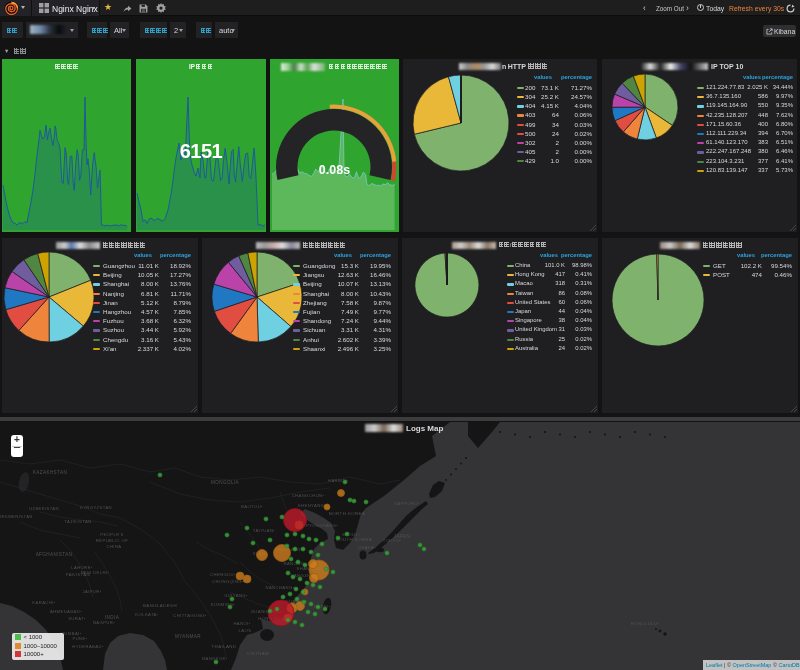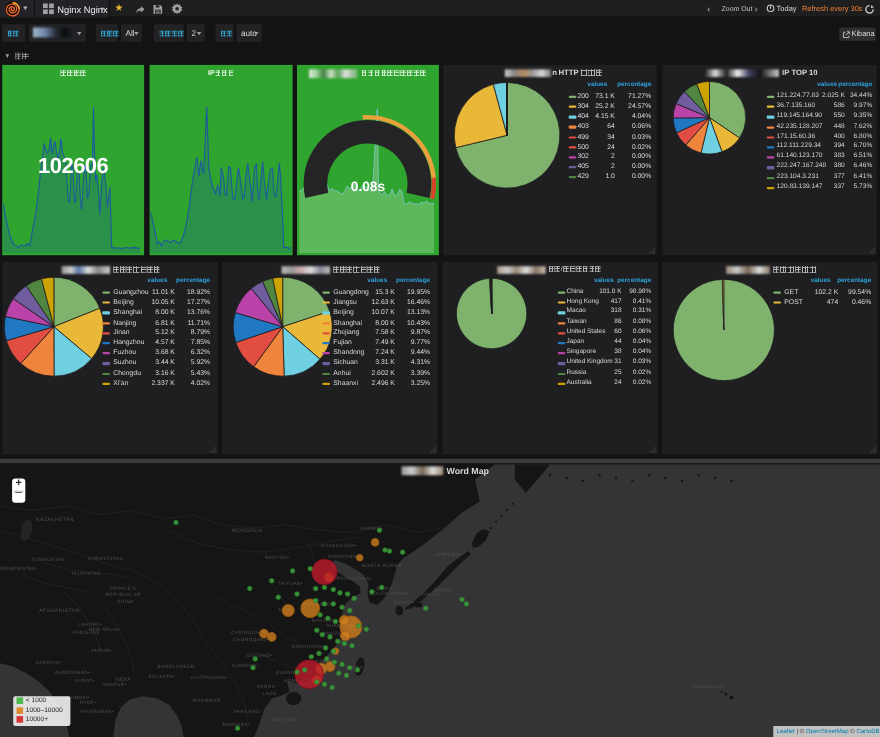--- a/index.html
+++ b/index.html
@@ -87,28 +87,28 @@
 <div style="position:absolute;left:11px;top:2.5px;font-size:6.8px;color:#d8d9da;">Kibana</div>
   </div>
 <div class="abs" style="left:5px;top:47px;font-size:6.5px;color:#9fa0a2;">▾</div>
 <div class="abs" style="left:13px;top:47.5px;font-size:7px;line-height:7px;"><i style="display:inline-block;vertical-align:top;margin-top:0.5px;width:5.6px;height:6.0px;margin-left:0.55px;margin-right:0.55px;background-image:repeating-linear-gradient(0deg,#b4b5b6 0,#b4b5b6 0.8px,rgba(0,0,0,0) 0.8px,rgba(0,0,0,0) 2.2px),repeating-linear-gradient(90deg,#b4b5b6 0,#b4b5b6 0.8px,rgba(0,0,0,0) 0.8px,rgba(0,0,0,0) 2.5px);opacity:0.75;filter:blur(0.3px);"></i><i style="display:inline-block;vertical-align:top;margin-top:0.5px;width:5.6px;height:6.0px;margin-left:0.55px;margin-right:0.55px;background-image:repeating-linear-gradient(0deg,#b4b5b6 0,#b4b5b6 0.8px,rgba(0,0,0,0) 0.8px,rgba(0,0,0,0) 2.2px),repeating-linear-gradient(90deg,#b4b5b6 0,#b4b5b6 0.8px,rgba(0,0,0,0) 0.8px,rgba(0,0,0,0) 2.5px);opacity:0.75;filter:blur(0.3px);"></i></div>
 <div class="panel" style="left:2px;top:59px;width:129px;height:173px;background:#2fa42e;">
     <div class="ptitle" style="top:4.5px;font-size:6.3px;line-height:6.3px;color:#fff;"><i style="display:inline-block;vertical-align:top;margin-top:0.5px;width:4.9px;height:5.3px;margin-left:0.55px;margin-right:0.55px;background-image:repeating-linear-gradient(0deg,#fff 0,#fff 0.8px,rgba(0,0,0,0) 0.8px,rgba(0,0,0,0) 2.2px),repeating-linear-gradient(90deg,#fff 0,#fff 0.8px,rgba(0,0,0,0) 0.8px,rgba(0,0,0,0) 2.5px);opacity:0.8;filter:blur(0.3px);"></i><i style="display:inline-block;vertical-align:top;margin-top:0.5px;width:4.9px;height:5.3px;margin-left:0.55px;margin-right:0.55px;background-image:repeating-linear-gradient(0deg,#fff 0,#fff 0.8px,rgba(0,0,0,0) 0.8px,rgba(0,0,0,0) 2.2px),repeating-linear-gradient(90deg,#fff 0,#fff 0.8px,rgba(0,0,0,0) 0.8px,rgba(0,0,0,0) 2.5px);opacity:0.8;filter:blur(0.3px);"></i><i style="display:inline-block;vertical-align:top;margin-top:0.5px;width:4.9px;height:5.3px;margin-left:0.55px;margin-right:0.55px;background-image:repeating-linear-gradient(0deg,#fff 0,#fff 0.8px,rgba(0,0,0,0) 0.8px,rgba(0,0,0,0) 2.2px),repeating-linear-gradient(90deg,#fff 0,#fff 0.8px,rgba(0,0,0,0) 0.8px,rgba(0,0,0,0) 2.5px);opacity:0.8;filter:blur(0.3px);"></i><i style="display:inline-block;vertical-align:top;margin-top:0.5px;width:4.9px;height:5.3px;margin-left:0.55px;margin-right:0.55px;background-image:repeating-linear-gradient(0deg,#fff 0,#fff 0.8px,rgba(0,0,0,0) 0.8px,rgba(0,0,0,0) 2.2px),repeating-linear-gradient(90deg,#fff 0,#fff 0.8px,rgba(0,0,0,0) 0.8px,rgba(0,0,0,0) 2.5px);opacity:0.8;filter:blur(0.3px);"></i></div>
     <svg style="position:absolute;left:0;top:0;" width="129" height="173" viewBox="0 0 129 173">
       <path d="M1.0,126.0 L3.0,137.0 L5.0,147.0 L7.0,155.0 L9.0,160.0 L11.0,163.8 L13.0,164.3 L15.0,166.1 L17.0,163.8 L19.0,164.0 L21.0,164.4 L23.0,162.4 L25.0,164.1 L27.0,153.0 L29.0,143.0 L31.0,131.0 L33.0,115.0 L35.0,96.0 L37.0,81.0 L38.0,71.3 L39.1,75.5 L40.7,80.1 L42.5,77.8 L44.0,66.1 L45.4,80.9 L46.6,73.8 L48.0,69.2 L49.5,79.7 L50.9,86.6 L52.7,75.0 L53.0,67.0 L53.9,69.9 L55.0,80.7 L56.7,84.5 L58.0,89.5 L59.9,123.4 L61.3,124.4 L63.0,88.7 L64.4,95.3 L65.5,122.2 L66.6,125.5 L68.2,97.4 L69.9,97.0 L71.1,123.1 L72.3,131.5 L73.7,105.8 L75.1,90.7 L76.2,95.2 L77.5,121.4 L78.8,117.0 L80.4,90.9 L82.0,91.0 L83.0,38.0 L84.0,81.0 L85.0,106.0 L86.0,99.7 L87.5,114.3 L88.7,136.1 L90.5,106.6 L92.2,93.6 L94.1,107.8 L95.5,129.3 L98.0,111.0 L98.8,141.0 L99.5,166.0 L101.0,166.1 L103.2,166.8 L105.4,166.2 L107.6,167.0 L109.8,166.6 L112.0,166.2 L114.2,166.0 L116.4,166.8 L118.6,165.9 L120.8,166.1 L123.0,166.6 L125.2,167.0 L125.2,171 L1.0,171 Z" fill="rgba(24,88,158,0.25)"></path>
       <path d="M1.0,126.0 L3.0,137.0 L5.0,147.0 L7.0,155.0 L9.0,160.0 L11.0,163.8 L13.0,164.3 L15.0,166.1 L17.0,163.8 L19.0,164.0 L21.0,164.4 L23.0,162.4 L25.0,164.1 L27.0,153.0 L29.0,143.0 L31.0,131.0 L33.0,115.0 L35.0,96.0 L37.0,81.0 L38.0,71.3 L39.1,75.5 L40.7,80.1 L42.5,77.8 L44.0,66.1 L45.4,80.9 L46.6,73.8 L48.0,69.2 L49.5,79.7 L50.9,86.6 L52.7,75.0 L53.0,67.0 L53.9,69.9 L55.0,80.7 L56.7,84.5 L58.0,89.5 L59.9,123.4 L61.3,124.4 L63.0,88.7 L64.4,95.3 L65.5,122.2 L66.6,125.5 L68.2,97.4 L69.9,97.0 L71.1,123.1 L72.3,131.5 L73.7,105.8 L75.1,90.7 L76.2,95.2 L77.5,121.4 L78.8,117.0 L80.4,90.9 L82.0,91.0 L83.0,38.0 L84.0,81.0 L85.0,106.0 L86.0,99.7 L87.5,114.3 L88.7,136.1 L90.5,106.6 L92.2,93.6 L94.1,107.8 L95.5,129.3 L98.0,111.0 L98.8,141.0 L99.5,166.0 L101.0,166.1 L103.2,166.8 L105.4,166.2 L107.6,167.0 L109.8,166.6 L112.0,166.2 L114.2,166.0 L116.4,166.8 L118.6,165.9 L120.8,166.1 L123.0,166.6 L125.2,167.0" fill="none" stroke="#1d5b9d" stroke-width="1"></path>
     </svg>
-    <div style="position:absolute;left:0;top:81.5px;width:100%;text-align:center;font-size:20px;line-height:20px;letter-spacing:-0.5px;font-weight:bold;color:#fff;">102606</div>
   </div>
 <div class="panel" style="left:136px;top:59px;width:130px;height:173px;background:#2fa42e;">
     <div class="ptitle" style="top:4.5px;font-size:6.3px;line-height:6.3px;color:#fff;">IP<i style="display:inline-block;vertical-align:top;margin-top:0.5px;width:4.9px;height:5.3px;margin-left:0.55px;margin-right:0.55px;background-image:repeating-linear-gradient(0deg,#fff 0,#fff 0.8px,rgba(0,0,0,0) 0.8px,rgba(0,0,0,0) 2.2px),repeating-linear-gradient(90deg,#fff 0,#fff 0.8px,rgba(0,0,0,0) 0.8px,rgba(0,0,0,0) 2.5px);opacity:0.8;filter:blur(0.3px);"></i><i style="display:inline-block;vertical-align:top;margin-top:0.5px;width:4.9px;height:5.3px;margin-left:0.55px;margin-right:0.55px;background-image:repeating-linear-gradient(0deg,#fff 0,#fff 0.8px,rgba(0,0,0,0) 0.8px,rgba(0,0,0,0) 2.2px),repeating-linear-gradient(90deg,#fff 0,#fff 0.8px,rgba(0,0,0,0) 0.8px,rgba(0,0,0,0) 2.5px);opacity:0.8;filter:blur(0.3px);"></i><i style="display:inline-block;vertical-align:top;margin-top:0.5px;width:4.9px;height:5.3px;margin-left:0.55px;margin-right:0.55px;background-image:repeating-linear-gradient(0deg,#fff 0,#fff 0.8px,rgba(0,0,0,0) 0.8px,rgba(0,0,0,0) 2.2px),repeating-linear-gradient(90deg,#fff 0,#fff 0.8px,rgba(0,0,0,0) 0.8px,rgba(0,0,0,0) 2.5px);opacity:0.8;filter:blur(0.3px);"></i></div>
     <svg style="position:absolute;left:0;top:0;" width="130" height="173" viewBox="0 0 130 173">
       <path d="M1.0,134.0 L3.0,143.0 L5.0,151.0 L7.0,162.7 L9.0,160.7 L11.0,164.5 L13.0,160.2 L15.0,159.1 L17.0,160.6 L19.0,161.7 L21.0,159.4 L23.0,160.1 L25.0,161.2 L27.0,162.4 L29.0,159.8 L32.0,151.0 L34.0,141.0 L36.0,129.0 L38.0,113.0 L40.0,99.0 L42.0,89.0 L43.0,84.0 L44.0,93.0 L45.0,101.0 L46.0,91.0 L47.0,87.0 L48.0,95.0 L49.0,99.0 L50.0,81.0 L51.0,59.0 L52.0,38.0 L53.0,69.0 L54.0,96.0 L56.0,106.0 L58.0,113.0 L60.0,117.0 L62.0,109.0 L64.0,119.0 L65.0,93.2 L67.1,101.6 L68.7,118.8 L69.9,118.9 L71.9,92.4 L73.5,93.6 L75.6,121.1 L77.4,122.2 L79.2,106.8 L80.7,93.4 L82.6,104.2 L84.6,121.6 L86.1,119.3 L87.3,103.1 L89.2,89.2 L91.0,103.3 L93.0,125.0 L94.1,109.9 L95.5,92.5 L97.2,90.4 L98.3,116.1 L99.6,123.1 L101.4,102.1 L102.8,87.8 L104.3,105.7 L106.3,122.6 L107.7,109.8 L109.6,94.9 L111.7,94.0 L113.2,117.5 L114.8,119.7 L116.2,106.9 L118.0,89.0 L119.0,101.0 L120.0,119.0 L121.0,141.0 L122.0,166.0 L123.0,165.9 L125.0,165.8 L127.0,167.0 L129.0,165.9 L129.0,171 L1.0,171 Z" fill="rgba(24,88,158,0.25)"></path>
       <path d="M1.0,134.0 L3.0,143.0 L5.0,151.0 L7.0,162.7 L9.0,160.7 L11.0,164.5 L13.0,160.2 L15.0,159.1 L17.0,160.6 L19.0,161.7 L21.0,159.4 L23.0,160.1 L25.0,161.2 L27.0,162.4 L29.0,159.8 L32.0,151.0 L34.0,141.0 L36.0,129.0 L38.0,113.0 L40.0,99.0 L42.0,89.0 L43.0,84.0 L44.0,93.0 L45.0,101.0 L46.0,91.0 L47.0,87.0 L48.0,95.0 L49.0,99.0 L50.0,81.0 L51.0,59.0 L52.0,38.0 L53.0,69.0 L54.0,96.0 L56.0,106.0 L58.0,113.0 L60.0,117.0 L62.0,109.0 L64.0,119.0 L65.0,93.2 L67.1,101.6 L68.7,118.8 L69.9,118.9 L71.9,92.4 L73.5,93.6 L75.6,121.1 L77.4,122.2 L79.2,106.8 L80.7,93.4 L82.6,104.2 L84.6,121.6 L86.1,119.3 L87.3,103.1 L89.2,89.2 L91.0,103.3 L93.0,125.0 L94.1,109.9 L95.5,92.5 L97.2,90.4 L98.3,116.1 L99.6,123.1 L101.4,102.1 L102.8,87.8 L104.3,105.7 L106.3,122.6 L107.7,109.8 L109.6,94.9 L111.7,94.0 L113.2,117.5 L114.8,119.7 L116.2,106.9 L118.0,89.0 L119.0,101.0 L120.0,119.0 L121.0,141.0 L122.0,166.0 L123.0,165.9 L125.0,165.8 L127.0,167.0 L129.0,165.9" fill="none" stroke="#1d5b9d" stroke-width="1"></path>
     </svg>
+    <div style="position:absolute;left:0;top:81.5px;width:100%;text-align:center;font-size:20px;line-height:20px;letter-spacing:-0.5px;font-weight:bold;color:#fff;">6151</div>
   </div>
 <div class="panel" style="left:270px;top:59px;width:129px;height:173px;background:#2fa42e;overflow:hidden;">
     <div style="position:absolute;left:11px;top:4px;width:44px;height:8px;background:linear-gradient(90deg,#e8e8e8 0,#9fd49a 15%,#3f7f3f 30%,#cfe0cc 45%,#59a152 60%,#e0e0e0 75%,#76b06e 100%);filter:blur(1.1px);"></div>
     <div style="position:absolute;left:58px;top:4.5px;font-size:6.5px;line-height:6.5px;font-weight:bold;color:#fff;white-space:nowrap;"><i style="display:inline-block;vertical-align:top;margin-top:0.5px;width:4.9px;height:5.3px;margin-left:0.55px;margin-right:0.55px;background-image:repeating-linear-gradient(0deg,#fff 0,#fff 0.8px,rgba(0,0,0,0) 0.8px,rgba(0,0,0,0) 2.2px),repeating-linear-gradient(90deg,#fff 0,#fff 0.8px,rgba(0,0,0,0) 0.8px,rgba(0,0,0,0) 2.5px);opacity:0.8;filter:blur(0.3px);"></i><i style="display:inline-block;vertical-align:top;margin-top:0.5px;width:4.9px;height:5.3px;margin-left:0.55px;margin-right:0.55px;background-image:repeating-linear-gradient(0deg,#fff 0,#fff 0.8px,rgba(0,0,0,0) 0.8px,rgba(0,0,0,0) 2.2px),repeating-linear-gradient(90deg,#fff 0,#fff 0.8px,rgba(0,0,0,0) 0.8px,rgba(0,0,0,0) 2.5px);opacity:0.8;filter:blur(0.3px);"></i><i style="display:inline-block;vertical-align:top;margin-top:0.5px;width:4.9px;height:5.3px;margin-left:0.55px;margin-right:0.55px;background-image:repeating-linear-gradient(0deg,#fff 0,#fff 0.8px,rgba(0,0,0,0) 0.8px,rgba(0,0,0,0) 2.2px),repeating-linear-gradient(90deg,#fff 0,#fff 0.8px,rgba(0,0,0,0) 0.8px,rgba(0,0,0,0) 2.5px);opacity:0.8;filter:blur(0.3px);"></i><i style="display:inline-block;vertical-align:top;margin-top:0.5px;width:4.9px;height:5.3px;margin-left:0.55px;margin-right:0.55px;background-image:repeating-linear-gradient(0deg,#fff 0,#fff 0.8px,rgba(0,0,0,0) 0.8px,rgba(0,0,0,0) 2.2px),repeating-linear-gradient(90deg,#fff 0,#fff 0.8px,rgba(0,0,0,0) 0.8px,rgba(0,0,0,0) 2.5px);opacity:0.8;filter:blur(0.3px);"></i><i style="display:inline-block;vertical-align:top;margin-top:0.5px;width:4.9px;height:5.3px;margin-left:0.55px;margin-right:0.55px;background-image:repeating-linear-gradient(0deg,#fff 0,#fff 0.8px,rgba(0,0,0,0) 0.8px,rgba(0,0,0,0) 2.2px),repeating-linear-gradient(90deg,#fff 0,#fff 0.8px,rgba(0,0,0,0) 0.8px,rgba(0,0,0,0) 2.5px);opacity:0.8;filter:blur(0.3px);"></i><i style="display:inline-block;vertical-align:top;margin-top:0.5px;width:4.9px;height:5.3px;margin-left:0.55px;margin-right:0.55px;background-image:repeating-linear-gradient(0deg,#fff 0,#fff 0.8px,rgba(0,0,0,0) 0.8px,rgba(0,0,0,0) 2.2px),repeating-linear-gradient(90deg,#fff 0,#fff 0.8px,rgba(0,0,0,0) 0.8px,rgba(0,0,0,0) 2.5px);opacity:0.8;filter:blur(0.3px);"></i><i style="display:inline-block;vertical-align:top;margin-top:0.5px;width:4.9px;height:5.3px;margin-left:0.55px;margin-right:0.55px;background-image:repeating-linear-gradient(0deg,#fff 0,#fff 0.8px,rgba(0,0,0,0) 0.8px,rgba(0,0,0,0) 2.2px),repeating-linear-gradient(90deg,#fff 0,#fff 0.8px,rgba(0,0,0,0) 0.8px,rgba(0,0,0,0) 2.5px);opacity:0.8;filter:blur(0.3px);"></i><i style="display:inline-block;vertical-align:top;margin-top:0.5px;width:4.9px;height:5.3px;margin-left:0.55px;margin-right:0.55px;background-image:repeating-linear-gradient(0deg,#fff 0,#fff 0.8px,rgba(0,0,0,0) 0.8px,rgba(0,0,0,0) 2.2px),repeating-linear-gradient(90deg,#fff 0,#fff 0.8px,rgba(0,0,0,0) 0.8px,rgba(0,0,0,0) 2.5px);opacity:0.8;filter:blur(0.3px);"></i><i style="display:inline-block;vertical-align:top;margin-top:0.5px;width:4.9px;height:5.3px;margin-left:0.55px;margin-right:0.55px;background-image:repeating-linear-gradient(0deg,#fff 0,#fff 0.8px,rgba(0,0,0,0) 0.8px,rgba(0,0,0,0) 2.2px),repeating-linear-gradient(90deg,#fff 0,#fff 0.8px,rgba(0,0,0,0) 0.8px,rgba(0,0,0,0) 2.5px);opacity:0.8;filter:blur(0.3px);"></i><i style="display:inline-block;vertical-align:top;margin-top:0.5px;width:4.9px;height:5.3px;margin-left:0.55px;margin-right:0.55px;background-image:repeating-linear-gradient(0deg,#fff 0,#fff 0.8px,rgba(0,0,0,0) 0.8px,rgba(0,0,0,0) 2.2px),repeating-linear-gradient(90deg,#fff 0,#fff 0.8px,rgba(0,0,0,0) 0.8px,rgba(0,0,0,0) 2.5px);opacity:0.8;filter:blur(0.3px);"></i></div>
     <svg style="position:absolute;left:0;top:0;" width="129" height="173" viewBox="0 0 129 173">
       <path d="M2.0,115.1 L4.3,113.7 L6.6,111.1 L8.9,115.9 L11.2,108.2 L13.5,109.4 L15.8,112.5 L18.1,108.2 L20.4,116.3 L22.7,110.4 L25.0,109.4 L27.3,108.5 L29.6,114.3 L31.9,112.5 L34.2,114.3 L36.5,114.6 L38.8,116.1 L41.1,117.6 L43.4,114.8 L45.7,110.0 L48.0,112.8 L50.3,109.8 L52.6,108.1 L54.9,112.7 L57.2,115.1 L59.5,109.8 L61.8,110.7 L64.1,111.5 L66.4,115.0 L68.7,113.2 L73.0,40.0 L74.0,109.0 L75.0,116.9 L77.3,118.0 L79.6,115.1 L81.9,118.3 L84.2,119.2 L86.5,112.7 L88.8,119.5 L91.1,117.8 L93.4,113.0 L95.7,115.6 L97.0,125.5 L99.3,126.6 L101.6,124.5 L103.9,125.3 L106.2,126.5 L108.5,126.2 L110.8,126.8 L113.1,124.9 L115.4,125.6 L117.7,123.8 L120.0,125.9 L122.3,126.3 L124.6,125.6 L124.6,171 L2.0,171 Z" fill="rgba(255,255,255,0.22)"></path>
       <path d="M2.0,115.1 L4.3,113.7 L6.6,111.1 L8.9,115.9 L11.2,108.2 L13.5,109.4 L15.8,112.5 L18.1,108.2 L20.4,116.3 L22.7,110.4 L25.0,109.4 L27.3,108.5 L29.6,114.3 L31.9,112.5 L34.2,114.3 L36.5,114.6 L38.8,116.1 L41.1,117.6 L43.4,114.8 L45.7,110.0 L48.0,112.8 L50.3,109.8 L52.6,108.1 L54.9,112.7 L57.2,115.1 L59.5,109.8 L61.8,110.7 L64.1,111.5 L66.4,115.0 L68.7,113.2 L73.0,40.0 L74.0,109.0 L75.0,116.9 L77.3,118.0 L79.6,115.1 L81.9,118.3 L84.2,119.2 L86.5,112.7 L88.8,119.5 L91.1,117.8 L93.4,113.0 L95.7,115.6 L97.0,125.5 L99.3,126.6 L101.6,124.5 L103.9,125.3 L106.2,126.5 L108.5,126.2 L110.8,126.8 L113.1,124.9 L115.4,125.6 L117.7,123.8 L120.0,125.9 L122.3,126.3 L124.6,125.6" fill="none" stroke="rgba(130,200,215,0.9)" stroke-width="0.8"></path>
       <path d="M7.49,121.05 A58,58 0 1 1 120.51,121.05 L99.56,116.21 A36.5,36.5 0 1 0 28.44,116.21 Z" fill="#242426"></path>
       <path d="M59.64,45.65 A62.5,62.5 0 0 1 126.26,102.55 L122.28,102.90 A58.5,58.5 0 0 0 59.92,49.64 Z" fill="#e8a13c"></path>
       <path d="M126.26,102.55 A62.5,62.5 0 0 1 124.90,122.06 L121.00,121.16 A58.5,58.5 0 0 0 122.28,102.90 Z" fill="#d4452c"></path>
@@ -612,21 +612,21 @@
     <circle cx="347" cy="112" r="2.1" fill="#3b9e3a" fill-opacity="0.9" stroke="#2c7a2a" stroke-width="0.6"></circle>
     <circle cx="387" cy="131" r="2.1" fill="#3b9e3a" fill-opacity="0.9" stroke="#2c7a2a" stroke-width="0.6"></circle>
     <circle cx="420" cy="123" r="2.1" fill="#3b9e3a" fill-opacity="0.9" stroke="#2c7a2a" stroke-width="0.6"></circle>
     <circle cx="424" cy="127" r="2.1" fill="#3b9e3a" fill-opacity="0.9" stroke="#2c7a2a" stroke-width="0.6"></circle>
     <circle cx="338" cy="116" r="2.1" fill="#3b9e3a" fill-opacity="0.9" stroke="#2c7a2a" stroke-width="0.6"></circle>
     <circle cx="308" cy="190" r="2.1" fill="#3b9e3a" fill-opacity="0.9" stroke="#2c7a2a" stroke-width="0.6"></circle>
     <circle cx="315" cy="192" r="2.1" fill="#3b9e3a" fill-opacity="0.9" stroke="#2c7a2a" stroke-width="0.6"></circle>
     <circle cx="322" cy="122" r="2.1" fill="#3b9e3a" fill-opacity="0.9" stroke="#2c7a2a" stroke-width="0.6"></circle>
   </svg>
 <div style="position:absolute;left:365px;top:424px;width:38px;height:8px;background:linear-gradient(90deg,#999 0,#ccc 25%,#765 50%,#ddd 75%,#987 100%);filter:blur(1.2px);"></div>
-<div class="abs" style="left:406px;top:424px;font-size:8px;font-weight:bold;color:#d8d9da;">Word Map</div>
+<div class="abs" style="left:406px;top:424px;font-size:8px;font-weight:bold;color:#d8d9da;">Logs Map</div>
 <div class="abs" style="left:11px;top:435px;width:12px;height:22px;background:#fff;border-radius:3px;">
 <div style="position:absolute;left:0;top:-1px;width:12px;height:12px;text-align:center;font-size:10px;font-weight:bold;color:#333;">+</div>
 <div style="position:absolute;left:0;top:5px;width:12px;text-align:center;font-size:13px;color:#333;">−</div>
 <div style="position:absolute;left:1px;top:11px;width:10px;height:1px;background:#ccc;"></div>
   </div>
 <div class="abs" style="left:12px;top:633px;width:52px;height:27px;background:rgba(238,238,238,0.92);border-radius:2px;overflow:hidden;font-size:6px;color:#222;">
 <div style="height:8.6px;display:flex;align-items:center;padding-left:3px;">
       <span style="width:6px;height:6px;background:#4dbd4d;display:inline-block;"></span>
       <span style="margin-left:2.5px;">&lt; 1000</span>
     </div>

